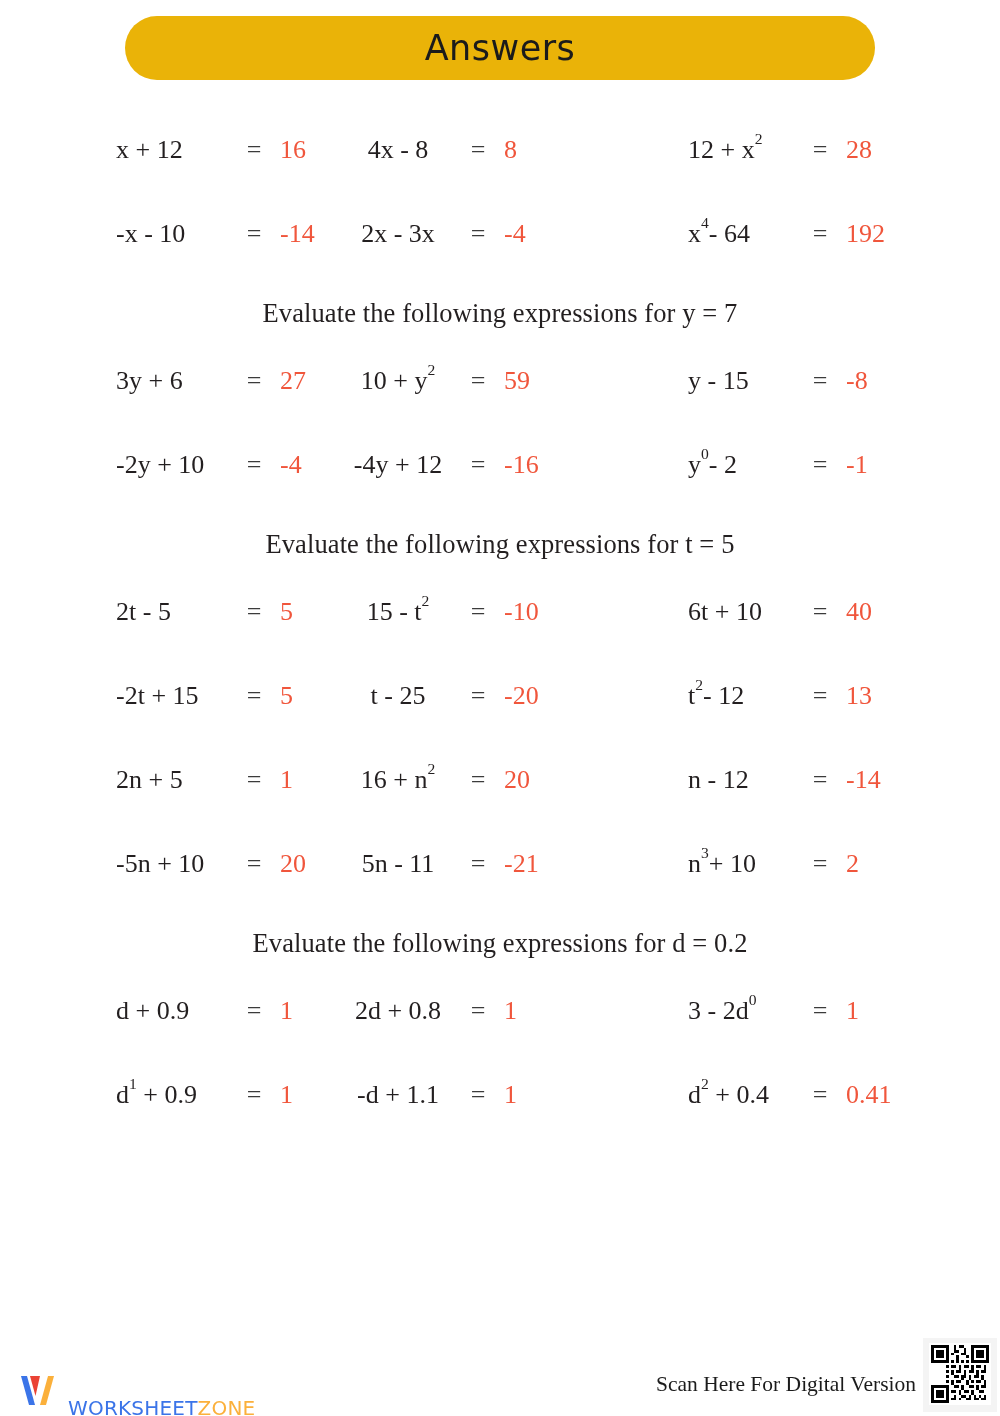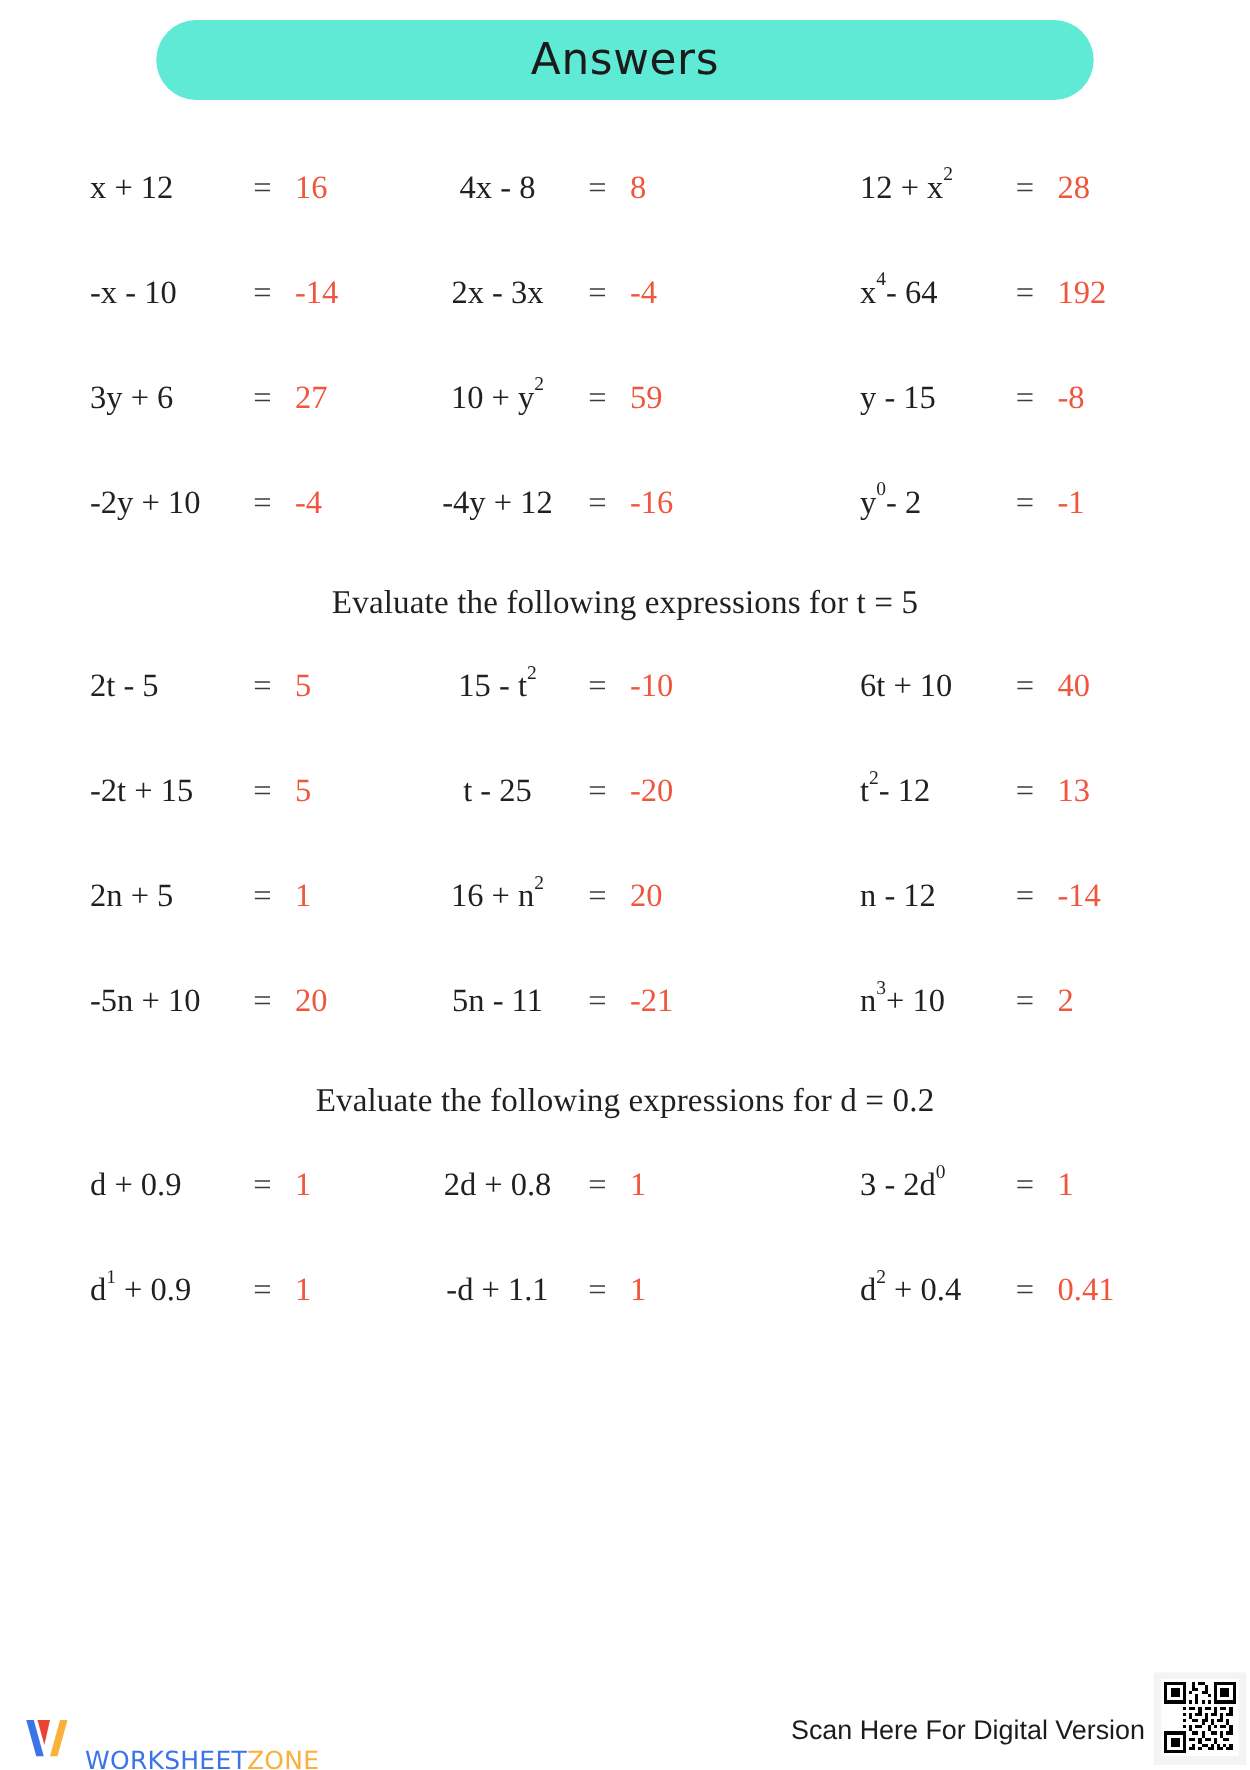--- a/index.html
+++ b/index.html
@@ -17,21 +17,21 @@
     color: #231f20;
   }
 
   
   .header-band {
     position: absolute;
     left: 125px;
     top: 16px;
     width: 750px;
     height: 64px;
-    background: #5eead4;
+    background: #eab308;
     border-radius: 34px;
     display: flex;
     align-items: center;
     justify-content: center;
   }
   .header-title {
     font-family: "DejaVu Sans", "Liberation Sans", sans-serif;
     font-size: 35px;
     font-weight: 400;
     letter-spacing: 0.5px;
@@ -72,21 +72,21 @@
   }
 
   .cell {
     display: flex;
     align-items: baseline;
     font-size: 26px;
     line-height: 1;
     box-sizing: border-box;
   }
   
-  .cell.c1 { width: 320px; padding-left: 72px; }
+  .cell.c1 { width: 320px; padding-left: 116px; }
   .cell.c2 { width: 330px; padding-left: 18px; }
   .cell.c3 { width: 350px; padding-left: 38px; }
 
   .expr {
     display: inline-block;
     white-space: nowrap;
     min-width: 118px;
   }
   .cell.c2 .expr { min-width: 120px; text-align: center; }
   .cell.c3 .expr { min-width: 112px; }
@@ -142,21 +142,21 @@
     white-space: nowrap;
     margin-top: 34px;
   }
   .brand-text .w1 { color: #3b74e8; }
   .brand-text .w2 { color: #fbb03b; }
 
   .scan-text {
     position: absolute;
     right: 84px;
     top: 44px;
-    font-family: Liberation Sans, sans-serif;
+    font-family: Liberation Serif, serif;
     font-size: 21.5px;
     color: #1b1b1b;
     white-space: nowrap;
     line-height: 1;
   }
   .qr {
     position: absolute;
     right: 3px;
     top: 8px;
     width: 74px;
@@ -206,20 +206,21 @@
           </div>
           <div class="cell c3">
             <span class="expr">x<sup>4</sup>-  64</span>
             <span class="eq">=</span>
             <span class="ans">192</span>
           </div>
         </div>
       </div>
     </div>
     <div class="section">
+      <div class="section-heading">Evaluate the following expressions for y = 7</div>
       <div class="rows">
         <div class="row">
           <div class="cell c1">
             <span class="expr">3y + 6</span>
             <span class="eq">=</span>
             <span class="ans">27</span>
           </div>
           <div class="cell c2">
             <span class="expr">10 + y<sup>2</sup></span>
             <span class="eq">=</span>

